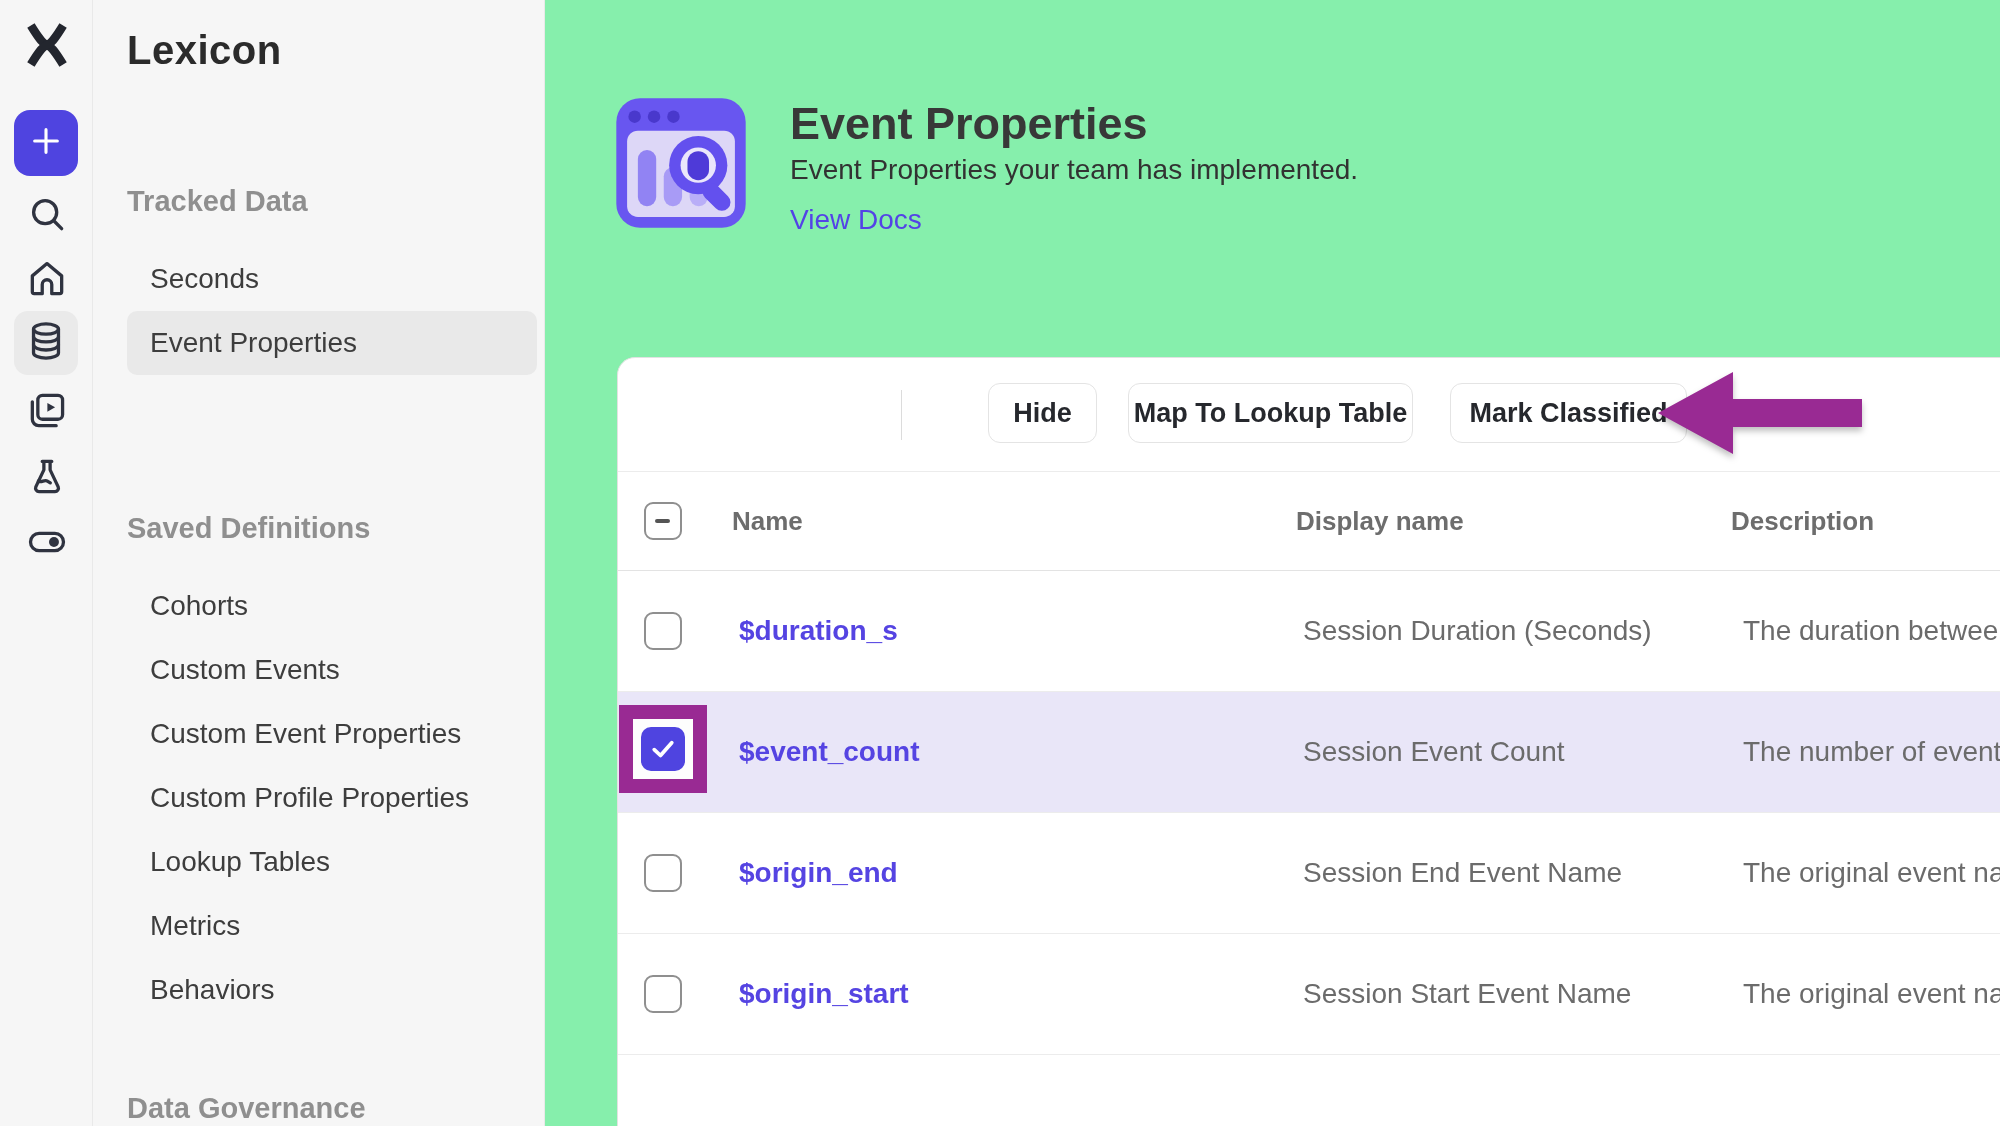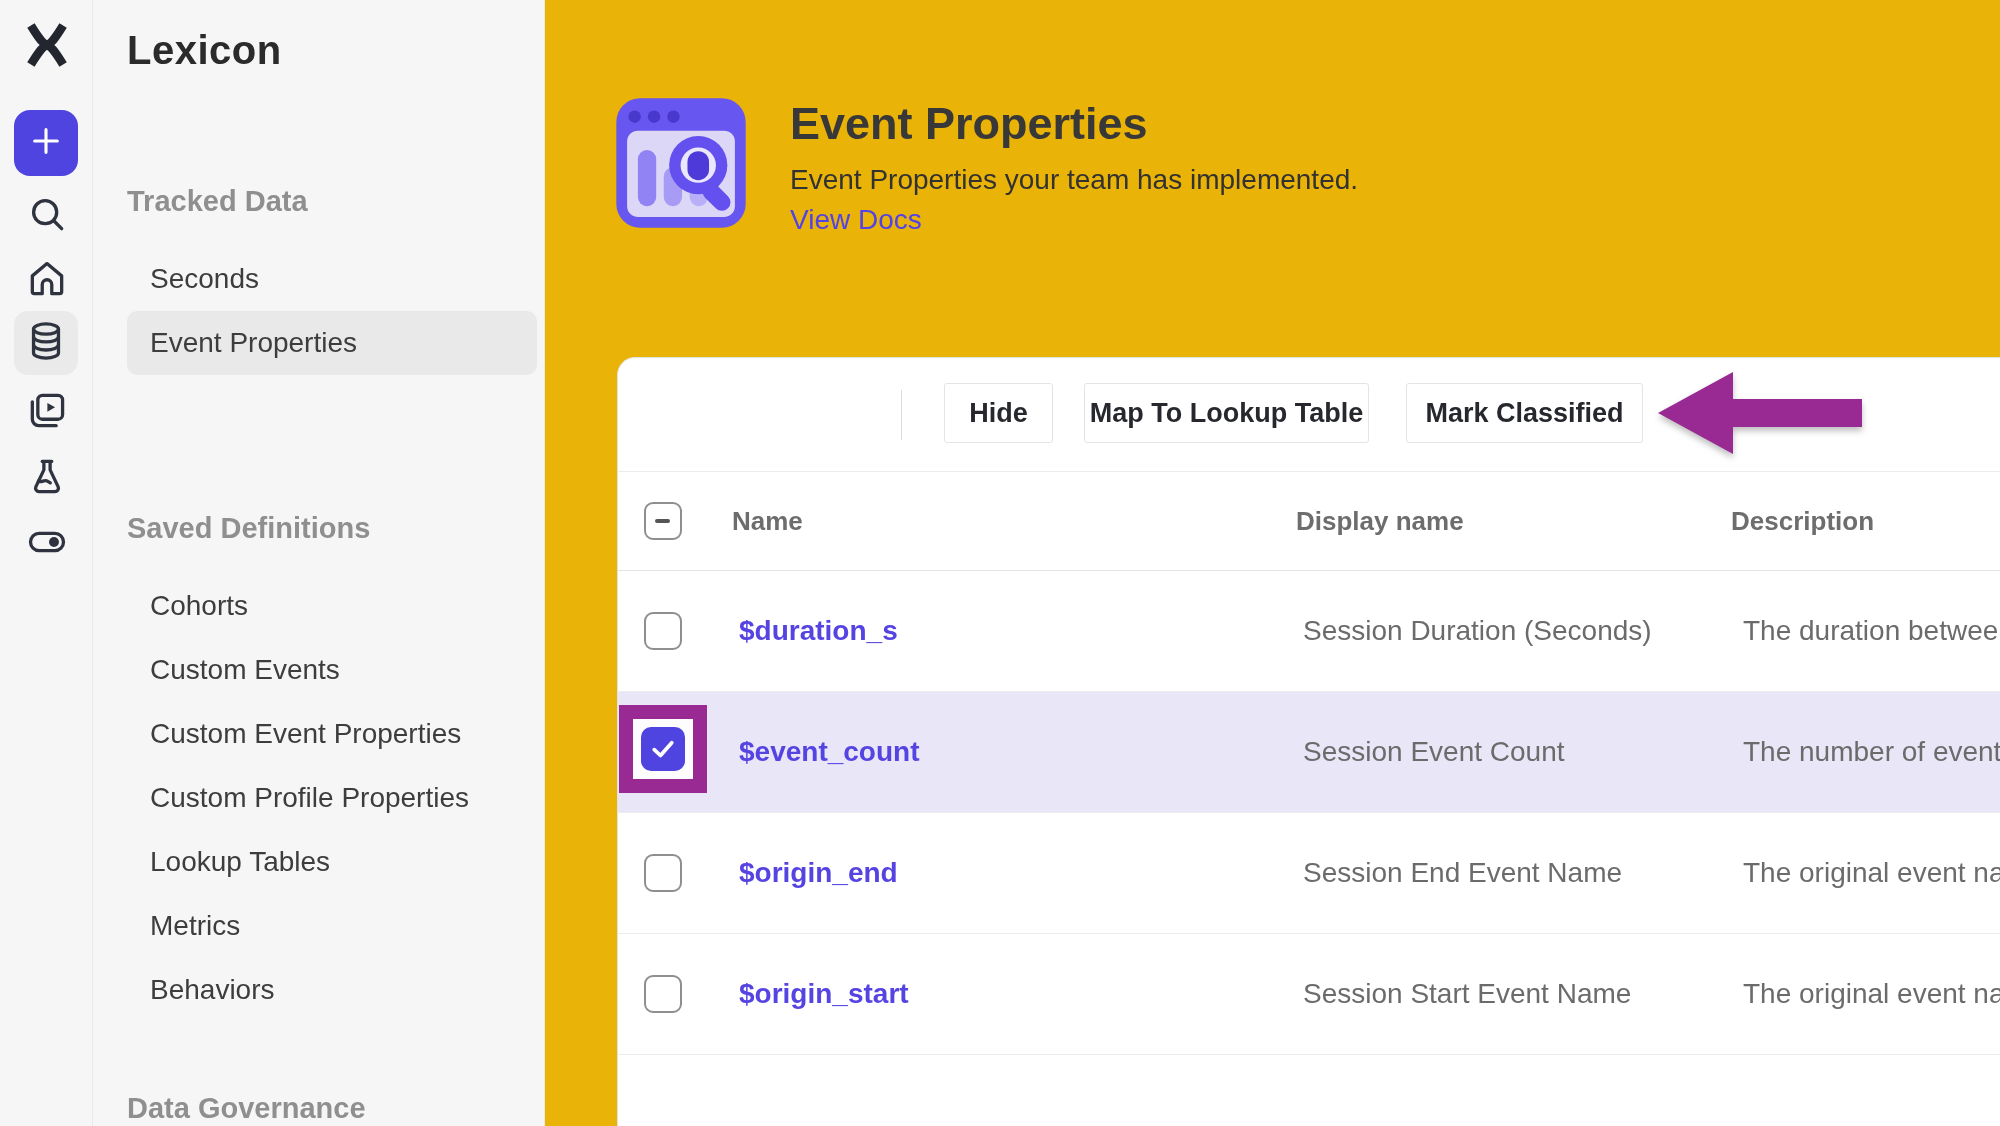--- a/index.html
+++ b/index.html
@@ -1,17 +1,17 @@
 <!DOCTYPE html>
 <html><head>
 <meta charset="utf-8">
 <style>
   html,body{margin:0;padding:0;}
   body{font-family:"Liberation Sans",sans-serif;background:#fff;}
-  #stage{position:relative;width:2000px;height:1126px;overflow:hidden;background:#eab308;}
+  #stage{position:relative;width:2000px;height:1126px;overflow:hidden;background:#86efac;}
 
   
   .rail{position:absolute;left:0;top:0;width:93px;height:1126px;background:#f6f6f6;border-right:1px solid #e9e9e9;box-sizing:border-box;}
   .rail-btn{position:absolute;left:23px;width:48px;height:48px;display:flex;align-items:center;justify-content:center;color:#2f3340;}
   .rail-btn svg{width:44px;height:44px;}
   .logo{position:absolute;left:24px;top:22px;width:46px;height:50px;color:#23262e;}
   .plus-btn{position:absolute;left:14px;top:110px;width:64px;height:66px;background:#4f44e0;border-radius:16px;display:flex;align-items:center;justify-content:center;}
   .plus-btn svg{width:34px;height:34px;}
   .rail-sel{position:absolute;left:14px;top:311px;width:64px;height:64px;background:#eaeaea;border-radius:14px;display:flex;align-items:center;justify-content:center;color:#2f3340;}
   .rail-sel svg{width:44px;height:44px;}
@@ -22,30 +22,30 @@
   .side-section{position:absolute;left:0;right:0;}
   .sec-0{top:185px;} .sec-1{top:512px;} .sec-2{top:1092px;}
   .side-label{position:absolute;left:34px;top:0;font-size:29px;font-weight:600;color:#8f8f8f;}
   .side-list{position:absolute;left:0;right:0;top:62px;}
   .side-item{height:64px;display:flex;align-items:center;padding-left:57px;font-size:28px;color:#3d3d3d;cursor:pointer;}
   .side-item.selected{background:#e9e9e9;border-radius:10px;margin:0 7px 0 34px;padding-left:23px;}
 
   
   .hdr-icon{position:absolute;left:612px;top:94px;width:138px;height:138px;}
   .page-title{position:absolute;left:790px;top:98px;font-size:45px;font-weight:700;color:#383838;}
-  .page-sub{position:absolute;left:790px;top:164px;font-size:28px;color:#323232;}
+  .page-sub{position:absolute;left:790px;top:154px;font-size:28px;color:#323232;}
   .page-link{position:absolute;left:790px;top:204px;font-size:28px;font-weight:500;color:#5343e6;cursor:pointer;}
 
   
   .card{position:absolute;left:617px;top:357px;width:1405px;height:810px;background:#fff;border:1px solid #e2e2e2;border-radius:18px 18px 0 0;box-sizing:border-box;}
   .toolbar{position:relative;height:113px;border-bottom:1px solid #ececec;}
   .sel-wrap{position:absolute;left:78px;top:0;height:113px;display:flex;align-items:center;font-size:28px;font-weight:600;color:#2c2c2c;}
   .sel-x{margin-left:18px;font-size:30px;font-weight:400;color:#2c2c2c;cursor:pointer;}
   .tb-divider{position:absolute;left:283px;top:32px;width:1px;height:50px;background:#dcdcdc;}
-  .tb-btn{position:absolute;top:25px;height:60px;background:#fff;border:1.5px solid #e4e4e4;border-radius:3px;font-family:"Liberation Sans",sans-serif;font-size:27px;font-weight:600;color:#26282d;padding:0 30px;box-sizing:border-box;cursor:pointer;line-height:56px;white-space:nowrap;}
+  .tb-btn{position:absolute;top:25px;height:60px;background:#fff;border:1.5px solid #e4e4e4;border-radius:12px;font-family:"Liberation Sans",sans-serif;font-size:27px;font-weight:600;color:#26282d;padding:0 30px;box-sizing:border-box;cursor:pointer;line-height:56px;white-space:nowrap;margin-left:44px;}
   .tb-btn-0{left:326px;width:109px;padding:0;text-align:center;}
   .tb-btn-1{left:466px;width:285px;padding:0;text-align:center;}
   .tb-btn-2{left:788px;width:237px;padding:0;text-align:center;}
 
   .thead{position:relative;height:98px;border-bottom:1px solid #e3e3e3;}
   .th{position:absolute;top:0;line-height:98px;font-size:26px;font-weight:600;color:#6d6d6d;white-space:nowrap;}
   .th-0{left:114px;} .th-1{left:678px;} .th-2{left:1113px;}
 
   .trow{position:relative;height:120px;border-bottom:1px solid #ececec;}
   .trow.highlighted{background:#e9e6f8;}

